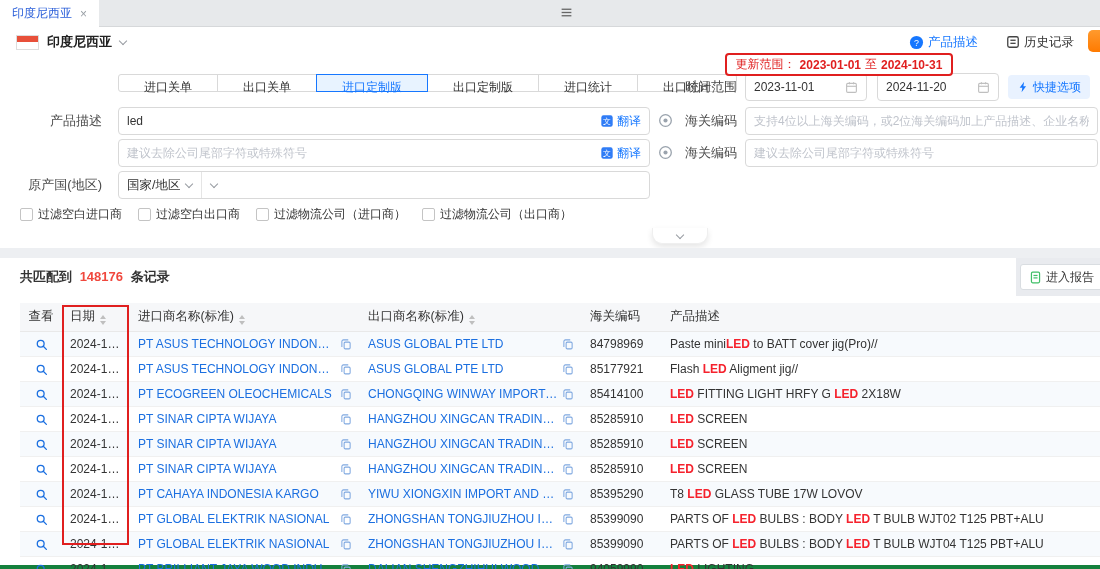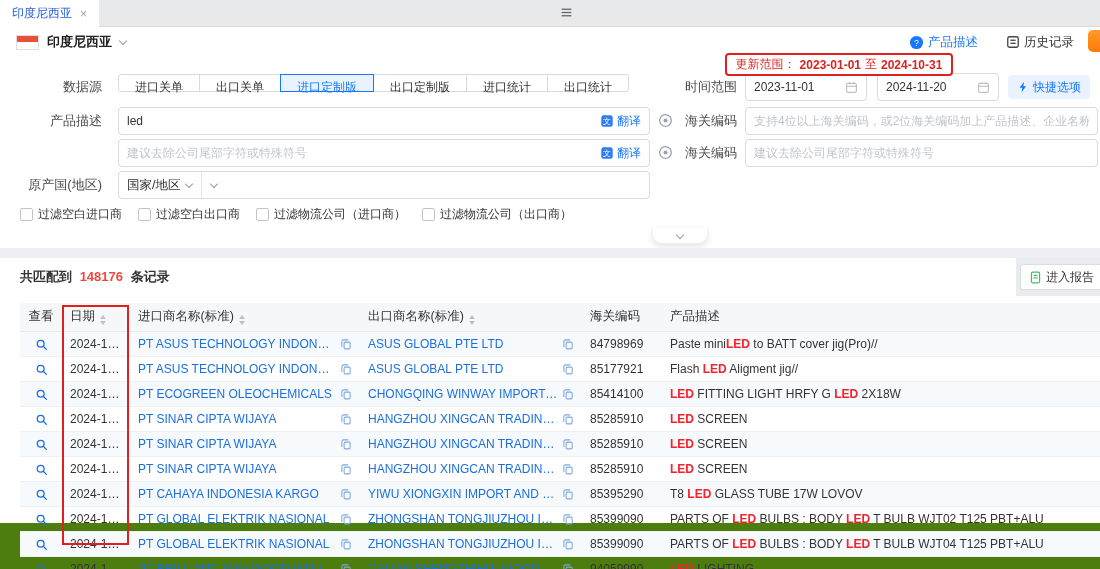--- a/index.html
+++ b/index.html
@@ -1,17 +1,17 @@
 <!DOCTYPE html>
 <html><head>
 <meta charset="utf-8">
 <style>
   * { box-sizing: border-box; }
   body { margin:0; font-family:"Liberation Sans","DejaVu Sans",sans-serif; background:#fff; }
-  .page { position:relative; width:1100px; height:569px; overflow:hidden; background:#4d7c0f;text-decoration:underline; }
+  .page { position:relative; width:1100px; height:569px; overflow:hidden; background:#15803d;text-decoration:underline; }
 
   
   .tabbar { position:absolute; top:0; left:0; width:1100px; height:27px; background:#e7e9eb; border-bottom:1px solid #d6d8da; }
   .tab { position:absolute; left:0; top:0; height:27px; padding:0 12px; background:#fff; display:flex; align-items:center; gap:8px; font-size:12px; color:#2b5fd9; cursor:pointer; }
   .tab-close { color:#9aa0a6; font-size:12px; cursor:pointer; }
   .tabbar-menu { position:absolute; left:560px; top:6px; display:inline-flex; cursor:pointer; }
 
   
   .app-header { position:absolute; top:27px; left:0; width:1100px; height:30px; background:#fff; }
   .country-picker { position:absolute; left:16px; top:0; height:30px; display:flex; align-items:center; gap:8px; cursor:pointer; }
@@ -24,41 +24,41 @@
   .orange-badge { position:absolute; left:1088px; top:30px; width:24px; height:22px; border-radius:5px; background:linear-gradient(180deg,#ff9a2e,#ff7a00); z-index:3; cursor:pointer; }
 
   
   .update-range { position:absolute; left:725px; top:53px; width:228px; height:23px; border:2px solid #e01f1f; border-radius:4px; background:#fff; display:flex; align-items:center; justify-content:center; gap:4px; color:#e01f1f; font-size:12px; z-index:5; white-space:nowrap; }
   .update-range b { font-weight:700; }
 
   
   .filter-panel { position:absolute; top:57px; left:0; width:1100px; height:191px; background:#fff; }
   .flabel { position:absolute; width:92px; text-align:right; font-size:13px; color:#4a4a4a; line-height:28px; white-space:nowrap; }
   .seg-tabs { position:absolute; left:118px; top:17px; display:flex; }
-  .seg { height:18px; line-height:24px; padding:0 16px; font-size:12px; color:#333; background:#fff; border:1px solid #d9d9d9; margin-left:-1px; cursor:pointer; font-family:inherit; }
+  .seg { height:18px; line-height:24px; padding:0 25px; font-size:12px; color:#333; background:#fff; border:1px solid #d9d9d9; margin-left:-1px; cursor:pointer; font-family:inherit; }
   .seg:first-child { margin-left:0; border-radius:3px 0 0 3px; }
   .seg:last-child { border-radius:0 3px 3px 0; }
   .seg.active { color:#1677ff; background:#e8f3ff; border-color:#1677ff; position:relative; z-index:1; }
   .inp { position:absolute; height:28px; border:1px solid #d9d9d9; border-radius:4px; background:#fff; display:flex; align-items:center; padding:0 8px; font-size:12.5px; color:#333; }
   .bare { border:none; outline:none; flex:1; min-width:0; font-size:12px; color:#333; background:transparent; padding:0; font-family:inherit; }
   .bare::placeholder { color:#c0c4cc; }
   .translate { display:flex; align-items:center; gap:3px; color:#1677ff; font-size:12px; cursor:pointer; flex:none; }
   .target { position:absolute; width:16px; height:16px; display:inline-flex; cursor:pointer; }
   .quick-opts { position:absolute; left:1008px; top:18px; height:24px; display:flex; align-items:center; gap:4px; padding:0 9px; background:#e9f2ff; border-radius:4px; color:#1677ff; font-size:12px; cursor:pointer; white-space:nowrap; }
   .origin-select { display:flex; align-items:center; gap:6px; padding-right:9px; margin-right:9px; border-right:1px solid #e5e5e5; color:#333; white-space:nowrap; cursor:pointer; height:100%; }
   .chev { display:inline-block; width:6px; height:6px; border-right:1.4px solid #979ba1; border-bottom:1.4px solid #979ba1; transform:rotate(45deg); margin-top:-2px; }
   .cbrow { position:absolute; left:20px; top:149px; display:flex; gap:16px; align-items:flex-start; font-size:12px; color:#333; }
   .cb-item { display:flex; align-items:center; cursor:pointer; }
   .cb { width:13px; height:13px; border:1px solid #c4c4c4; border-radius:2px; background:#fff; margin-right:5px; flex:none; }
   .collapse-pill { position:absolute; left:652px; top:171px; width:56px; height:16px; background:#fff; border:1px solid #efefef; border-top:none; border-radius:0 0 10px 10px; box-shadow:0 3px 6px rgba(0,0,0,.10); display:flex; align-items:center; justify-content:center; cursor:pointer; }
 
   .gray-band { position:absolute; top:248px; left:0; width:1100px; height:10px; background:#edeff2; }
 
   
-  .results { position:absolute; top:258px; left:0; width:1100px; height:265px; background:#fff; }
+  .results { position:absolute; top:258px; left:0; width:1100px; height:307px; background:#fff; }
   .count-line { position:absolute; left:20px; top:10px; font-size:13px; color:#333; font-weight:700; }
   .count-num { color:#f0483e; margin:0 4px; }
   .report-wrap { position:absolute; right:0; top:0; width:84px; height:38px; background:#e9ebef; display:flex; align-items:center; }
   .report-btn { display:flex; align-items:center; gap:4px; height:26px; padding:0 8px; margin-left:4px; background:#fff; border:1px solid #d9dde1; border-radius:3px; font-size:12px; color:#333; cursor:pointer; font-family:inherit; white-space:nowrap; }
 
   .dtable { position:absolute; top:45px; left:20px; width:1080px; border-collapse:collapse; table-layout:fixed; font-size:12px; }
   .dtable thead th { background:#f6f7f9; height:28px; font-weight:400; color:#333; text-align:left; padding:0 8px; border-bottom:1px solid #e9e9e9; font-size:12.5px; white-space:nowrap; overflow:hidden; }
   .dtable th.center, .dtable td.center { text-align:center; padding:0; }
   .dtable tbody td { height:24px; line-height:24px; padding:0 8px; border-bottom:1px solid #f0f0f0; color:#333; white-space:nowrap; overflow:hidden; text-overflow:ellipsis; }
   .dtable tbody tr:nth-child(odd) { background:#f7fafd; }
@@ -124,21 +124,20 @@
   <div class="orange-badge"></div>
 
   <div class="update-range">
     <span>更新范围：</span>
     <b>2023-01-01</b>
     <span>至</span>
     <b>2024-10-31</b>
   </div>
 
   <div class="filter-panel">
-    <span class="flabel" style="left:10px; top:16px;">数据源</span>
     <div class="seg-tabs">
         <button class="seg">进口关单</button>
         <button class="seg">出口关单</button>
         <button class="seg active">进口定制版</button>
         <button class="seg">出口定制版</button>
         <button class="seg">进口统计</button>
         <button class="seg">出口统计</button>
       </div>
 
     <span class="flabel" style="left:645px; top:16px;">时间范围</span>

